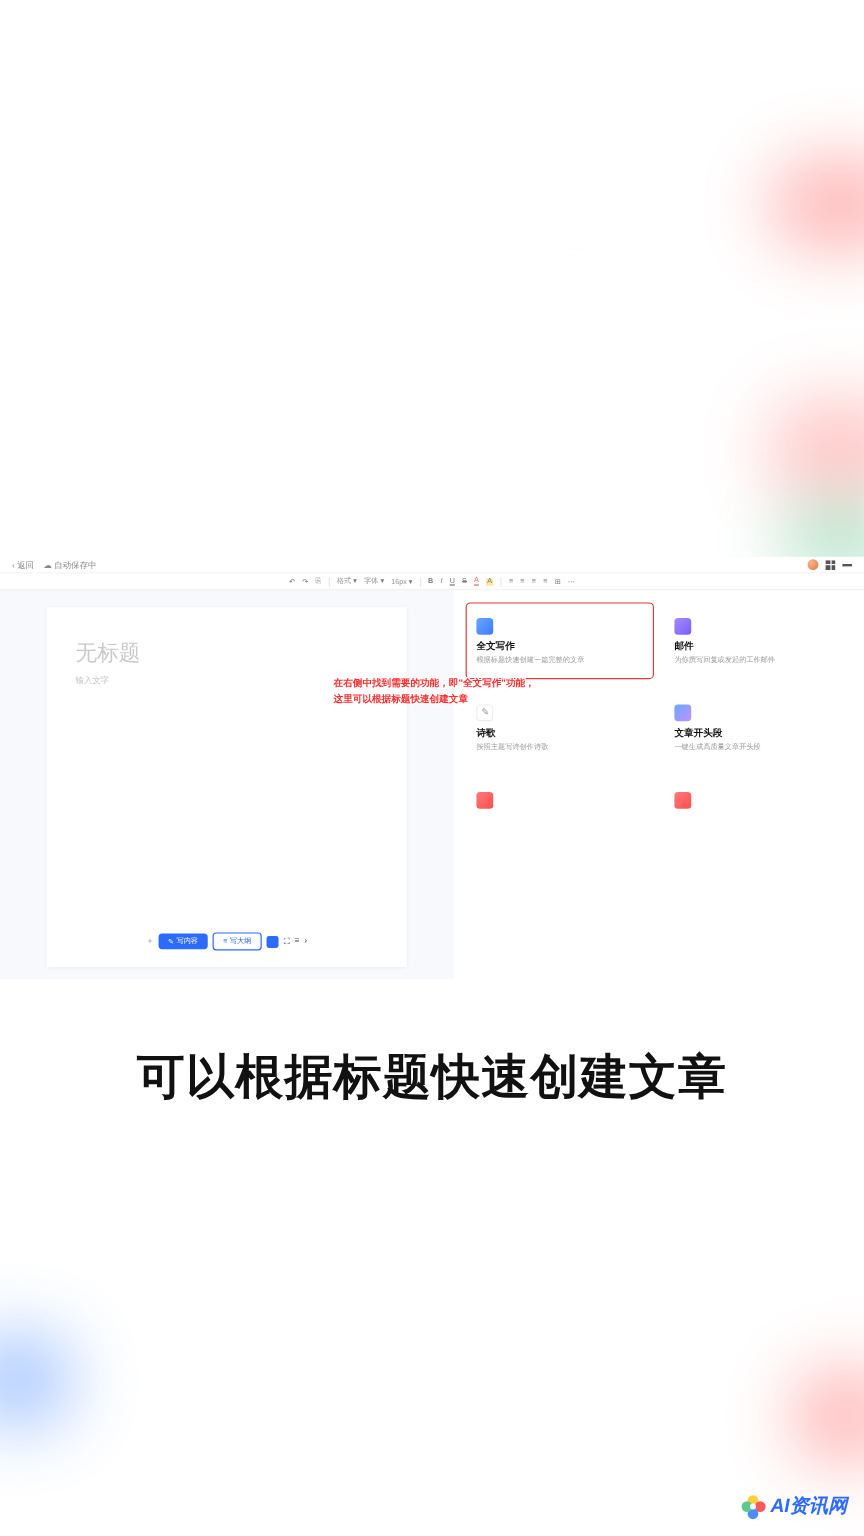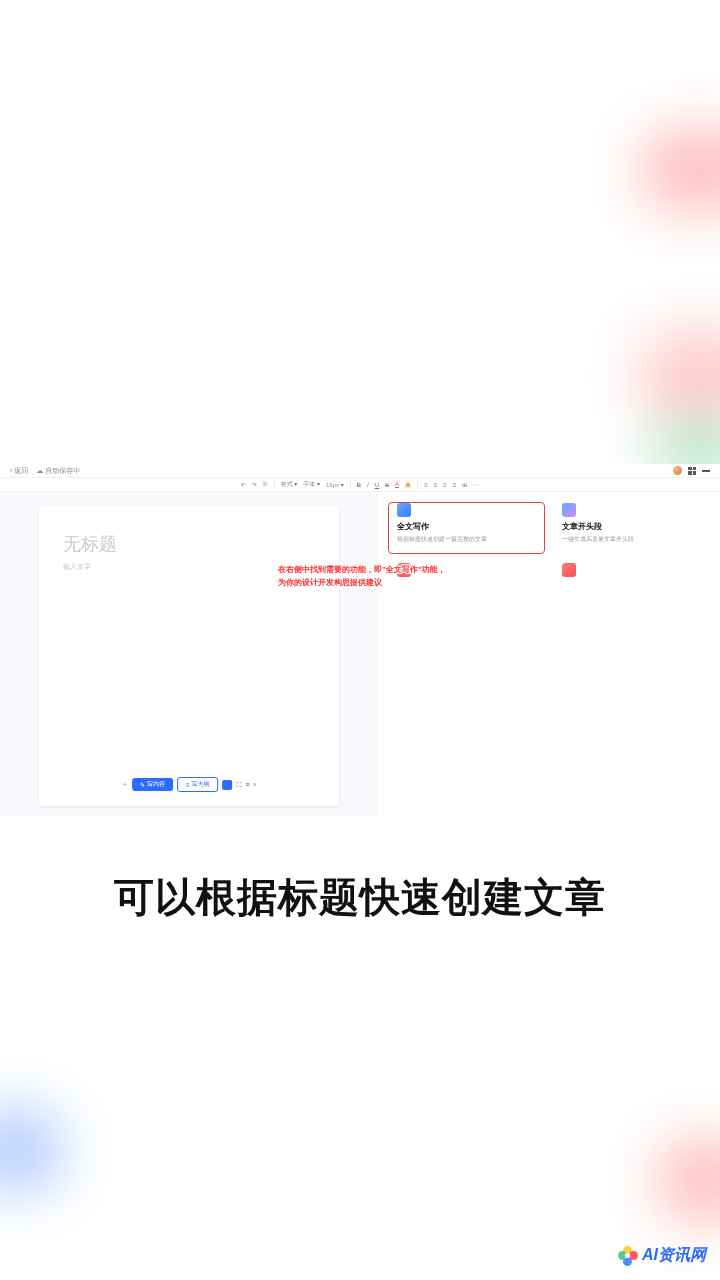--- a/index.html
+++ b/index.html
@@ -36,21 +36,21 @@
   .doc-body  { font-size:7px; color:#bfbfbf; margin-top:6px; }
 
   .doc-footer { position:absolute; bottom:14px; left:50%; transform:translateX(-50%); display:flex; gap:4px; align-items:center; }
   .pill { background:#2c6bff; color:#fff; border-radius:3px; font-size:6px; padding:2px 8px; display:flex; gap:2px; align-items:center; }
   .pill.outline { background:#fff; border:1px solid #2c6bff; color:#2c6bff; }
   .sq { width:10px; height:10px; background:#2c6bff; border-radius:2px; }
   .sq-ic { color:#444; font-size:7px; }
 
   .panel { flex:1; background:#fff; padding:10px 10px 0 10px; overflow:hidden; }
   .card-grid { display:grid; grid-template-columns:1fr 1fr; gap:8px; }
-  .card { border:1px solid transparent; border-radius:4px; padding:0 8px 10px; background:#fff; position:relative; }
+  .card { border:1px solid transparent; border-radius:4px; padding:12px 8px 10px; background:#fff; position:relative; }
   .card.sel { border:1.5px solid #e33b3b; }
   .card-icon { width:14px; height:14px; border-radius:3px; margin-bottom:4px; position:relative; }
   .ic-doc   { background:linear-gradient(135deg,#6aa7ff,#3b7bff); }
   .ic-ad    { background:linear-gradient(135deg,#ffd071,#ff9d3b); }
   .ic-brain { background:linear-gradient(135deg,#4dd0e1,#26a69a); }
   .ic-mail  { background:linear-gradient(135deg,#a78bff,#7c5cff); }
   .ic-report{ background:linear-gradient(135deg,#4fc3f7,#1e88e5); }
   .ic-poem  { background:#fff; border:1px solid #eee; }
   .ic-poem::after{content:"✎"; position:absolute; font-size:8px; left:3px; top:1px; color:#999;}
   .ic-media { background:linear-gradient(135deg,#7aa7ff,#5b6bff); }
@@ -145,41 +145,51 @@
     </div>
 
     <div class="panel">
       <div class="card-grid" id="card-grid">
           <div class="card sel">
             <div class="card-icon ic-doc"></div>
             <div class="card-title">全文写作</div>
             <div class="card-desc">根据标题快速创建一篇完整的文章</div>
           </div>
           <div class="card">
+            <div class="card-icon ic-mail"></div>
+            <div class="card-title">邮件</div>
+            <div class="card-desc">为你撰写回复或发起的工作邮件</div>
+          </div>
+          <div class="card">
+            <div class="card-icon ic-poem"></div>
+            <div class="card-title">诗歌</div>
+            <div class="card-desc">按照主题写诗创作诗歌</div>
+          </div>
+          <div class="card">
             <div class="card-icon ic-open"></div>
             <div class="card-title">文章开头段</div>
             <div class="card-desc">一键生成高质量文章开头段</div>
           </div>
           <div class="card">
             <div class="card-icon ic-red"></div>
             <div class="card-title"></div>
             <div class="card-desc"></div>
           </div>
           <div class="card">
             <div class="card-icon ic-red"></div>
             <div class="card-title"></div>
             <div class="card-desc"></div>
           </div>
         </div>
     </div>
   </div>
 
   <div class="callout">
     <div>在右侧中找到需要的功能，即"全文写作"功能，</div>
-    <div>为你的设计开发构思提供建议</div>
+    <div>这里可以根据标题快速创建文章</div>
   </div>
 </div>
 
 <div class="caption">可以根据标题快速创建文章</div>
 
 <div class="watermark">
   <div class="wm-logo">
     <div class="petal p1"></div>
       <div class="petal p2"></div>
       <div class="petal p3"></div>

